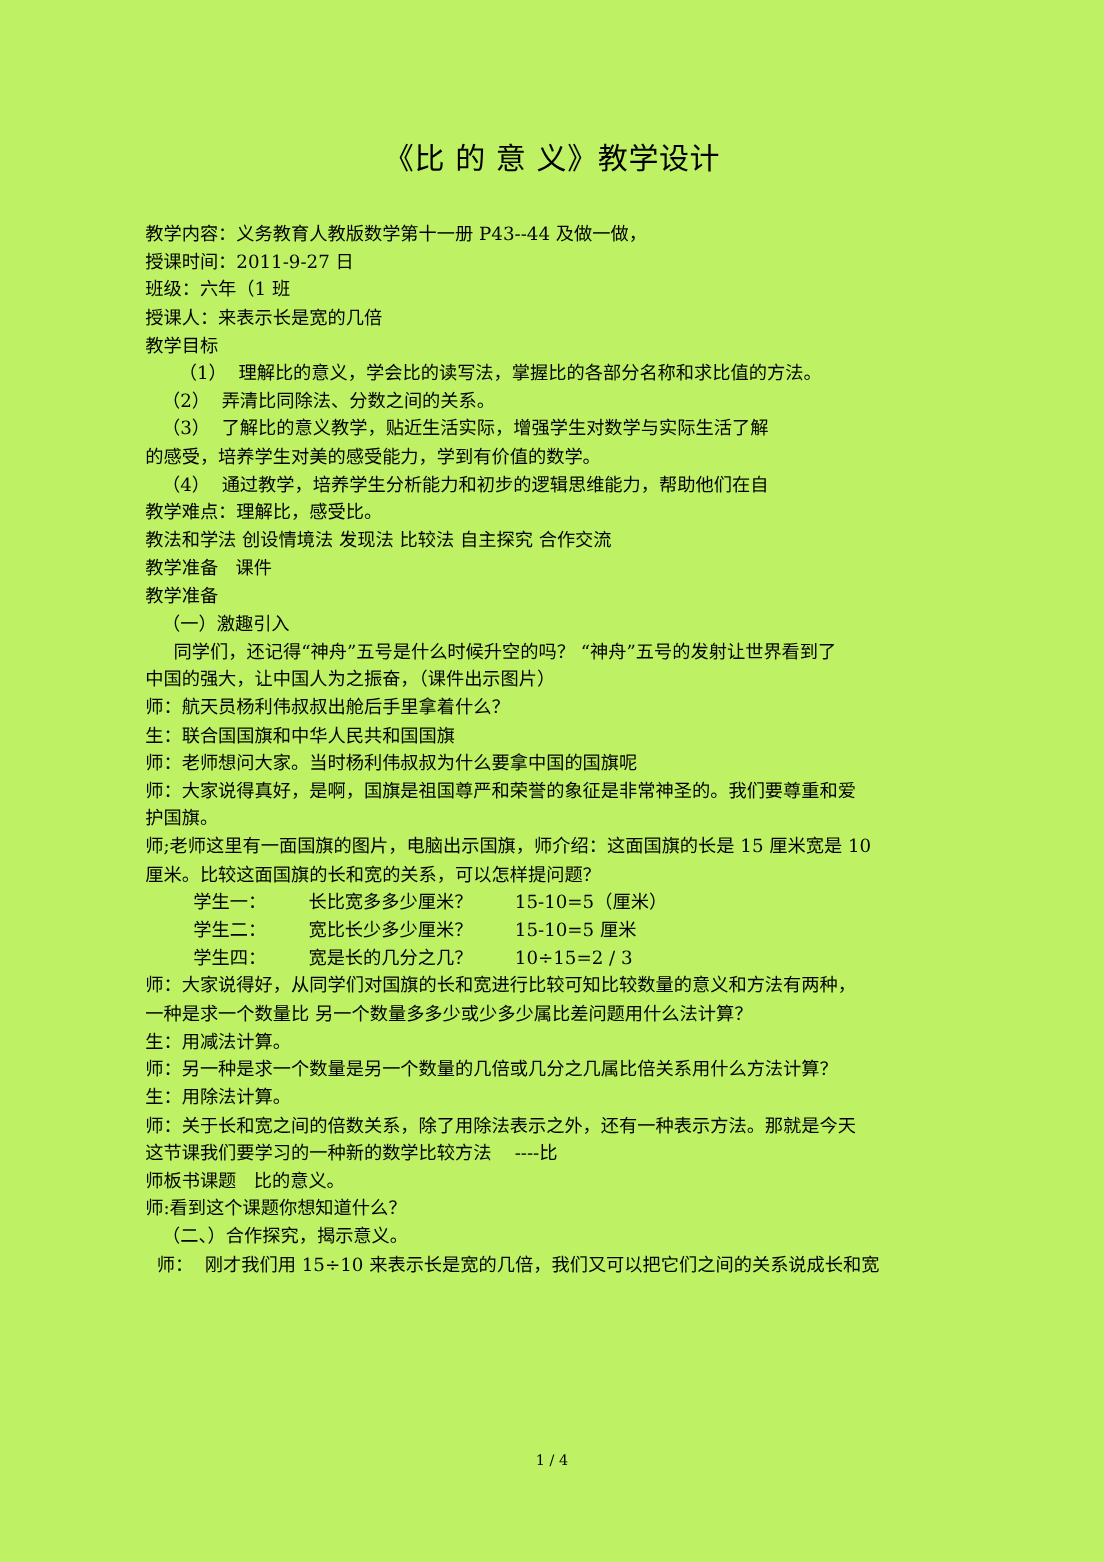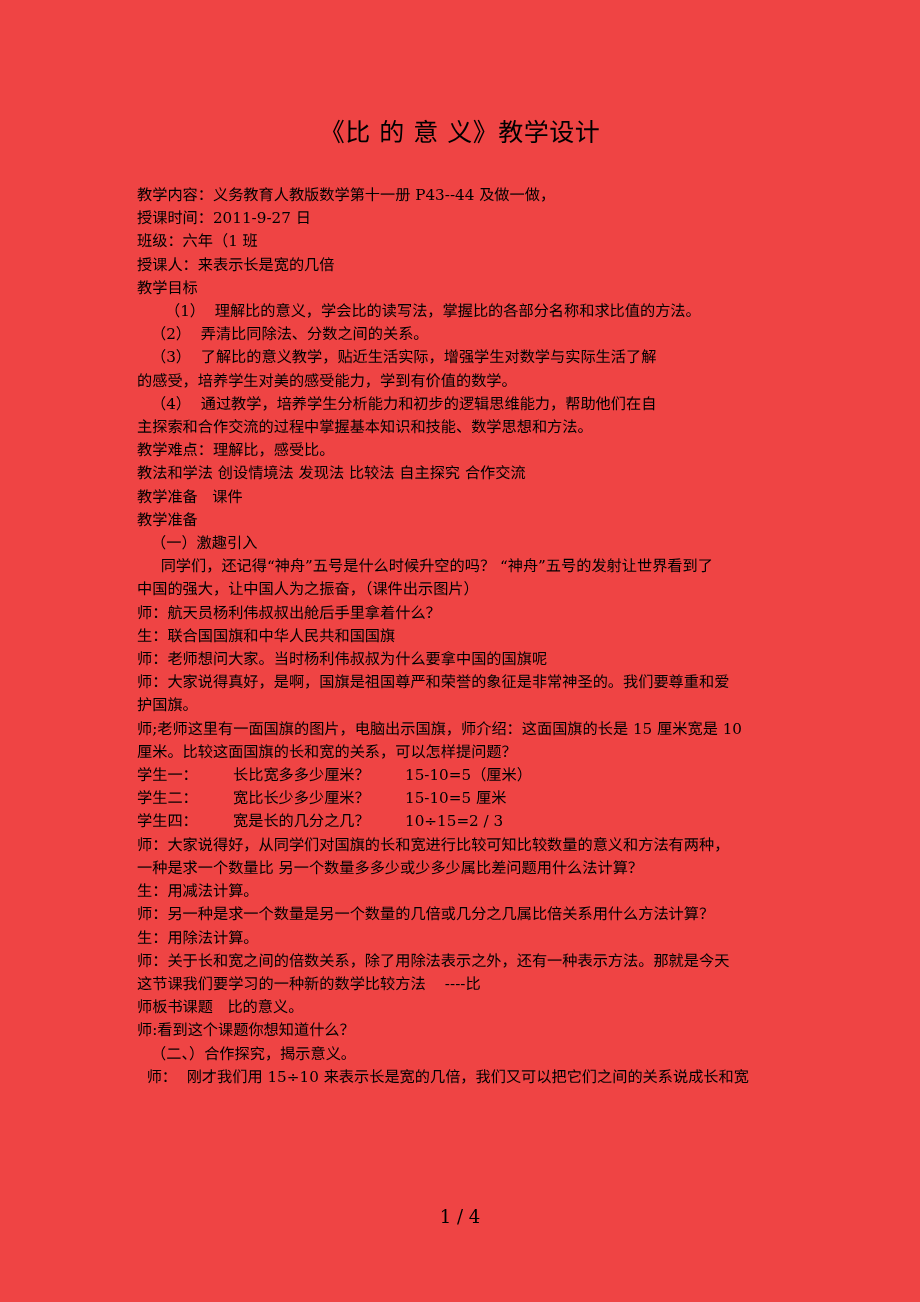--- a/index.html
+++ b/index.html
@@ -17,38 +17,38 @@
     color: #000000;
     -webkit-font-smoothing: antialiased;
   }
 
   .page {
     position: absolute;
     left: 0;
     top: 0;
     width: 920px;
     height: 1302px;
-    background: #ef4444;
+    background: #bef264;
   }
 
   .doc-title {
     position: absolute;
     left: 0;
     top: 116px;
     width: 920px;
     text-align: center;
     font-size: 25px;
     line-height: 34px;
     letter-spacing: 0.5px;
     white-space: pre;
   }
 
   .body-block {
     position: absolute;
-    left: 137px;
+    left: 121px;
     top: 184px;
     width: 648px;
   }
 
   .line {
     font-size: 15.2px;
     line-height: 23.2px;
     white-space: pre-wrap;
     word-break: break-all;
     text-align: left;
@@ -58,31 +58,31 @@
   .line.indent2 { text-indent: 0; padding-left: 28px; }
 
   
   .srow {
     font-size: 15.2px;
     line-height: 23.2px;
     display: flex;
     align-items: baseline;
     white-space: pre;
   }
-  .srow .c1 { width: 96px; flex: 0 0 96px; }
+  .srow .c1 { width: 96px; flex: 0 0 96px; margin-left: 40px; }
   .srow .c2 { width: 172px; flex: 0 0 172px; }
   .srow .c3 { flex: 0 0 auto; }
 
   .page-footer {
     position: absolute;
     left: 0;
     top: 1207px;
     width: 920px;
     text-align: center;
-    font-size: 18px;
+    font-size: 12px;
     line-height: 20px;
     white-space: pre;
   }
 </style>
 </head>
 <body>
 
 <div class="page">
 
   <div class="doc-title">《比 的 意 义》教学设计</div>
@@ -93,21 +93,20 @@
     <div class="line">授课时间：2011-9-27 日</div>
     <div class="line">班级：六年（1 班</div>
     <div class="line">授课人：来表示长是宽的几倍</div>
 
     <div class="line">教学目标</div>
     <div class="line indent2">（1）  理解比的意义，学会比的读写法，掌握比的各部分名称和求比值的方法。</div>
     <div class="line indent1">（2）  弄清比同除法、分数之间的关系。</div>
     <div class="line indent1">（3）  了解比的意义教学，贴近生活实际，增强学生对数学与实际生活了解</div>
     <div class="line">的感受，培养学生对美的感受能力，学到有价值的数学。</div>
     <div class="line indent1">（4）  通过教学，培养学生分析能力和初步的逻辑思维能力，帮助他们在自</div>
-    <div class="line">主探索和合作交流的过程中掌握基本知识和技能、数学思想和方法。</div>
 
     <div class="line">教学难点：理解比，感受比。</div>
     <div class="line">教法和学法 创设情境法 发现法 比较法 自主探究 合作交流</div>
     <div class="line">教学准备   课件</div>
 
     <div class="line">教学准备</div>
     <div class="line indent1">（一）激趣引入</div>
     <div class="line indent1">  同学们，还记得“神舟”五号是什么时候升空的吗？ “神舟”五号的发射让世界看到了</div>
     <div class="line">中国的强大，让中国人为之振奋，（课件出示图片）</div>
     <div class="line">师：航天员杨利伟叔叔出舱后手里拿着什么？</div>

